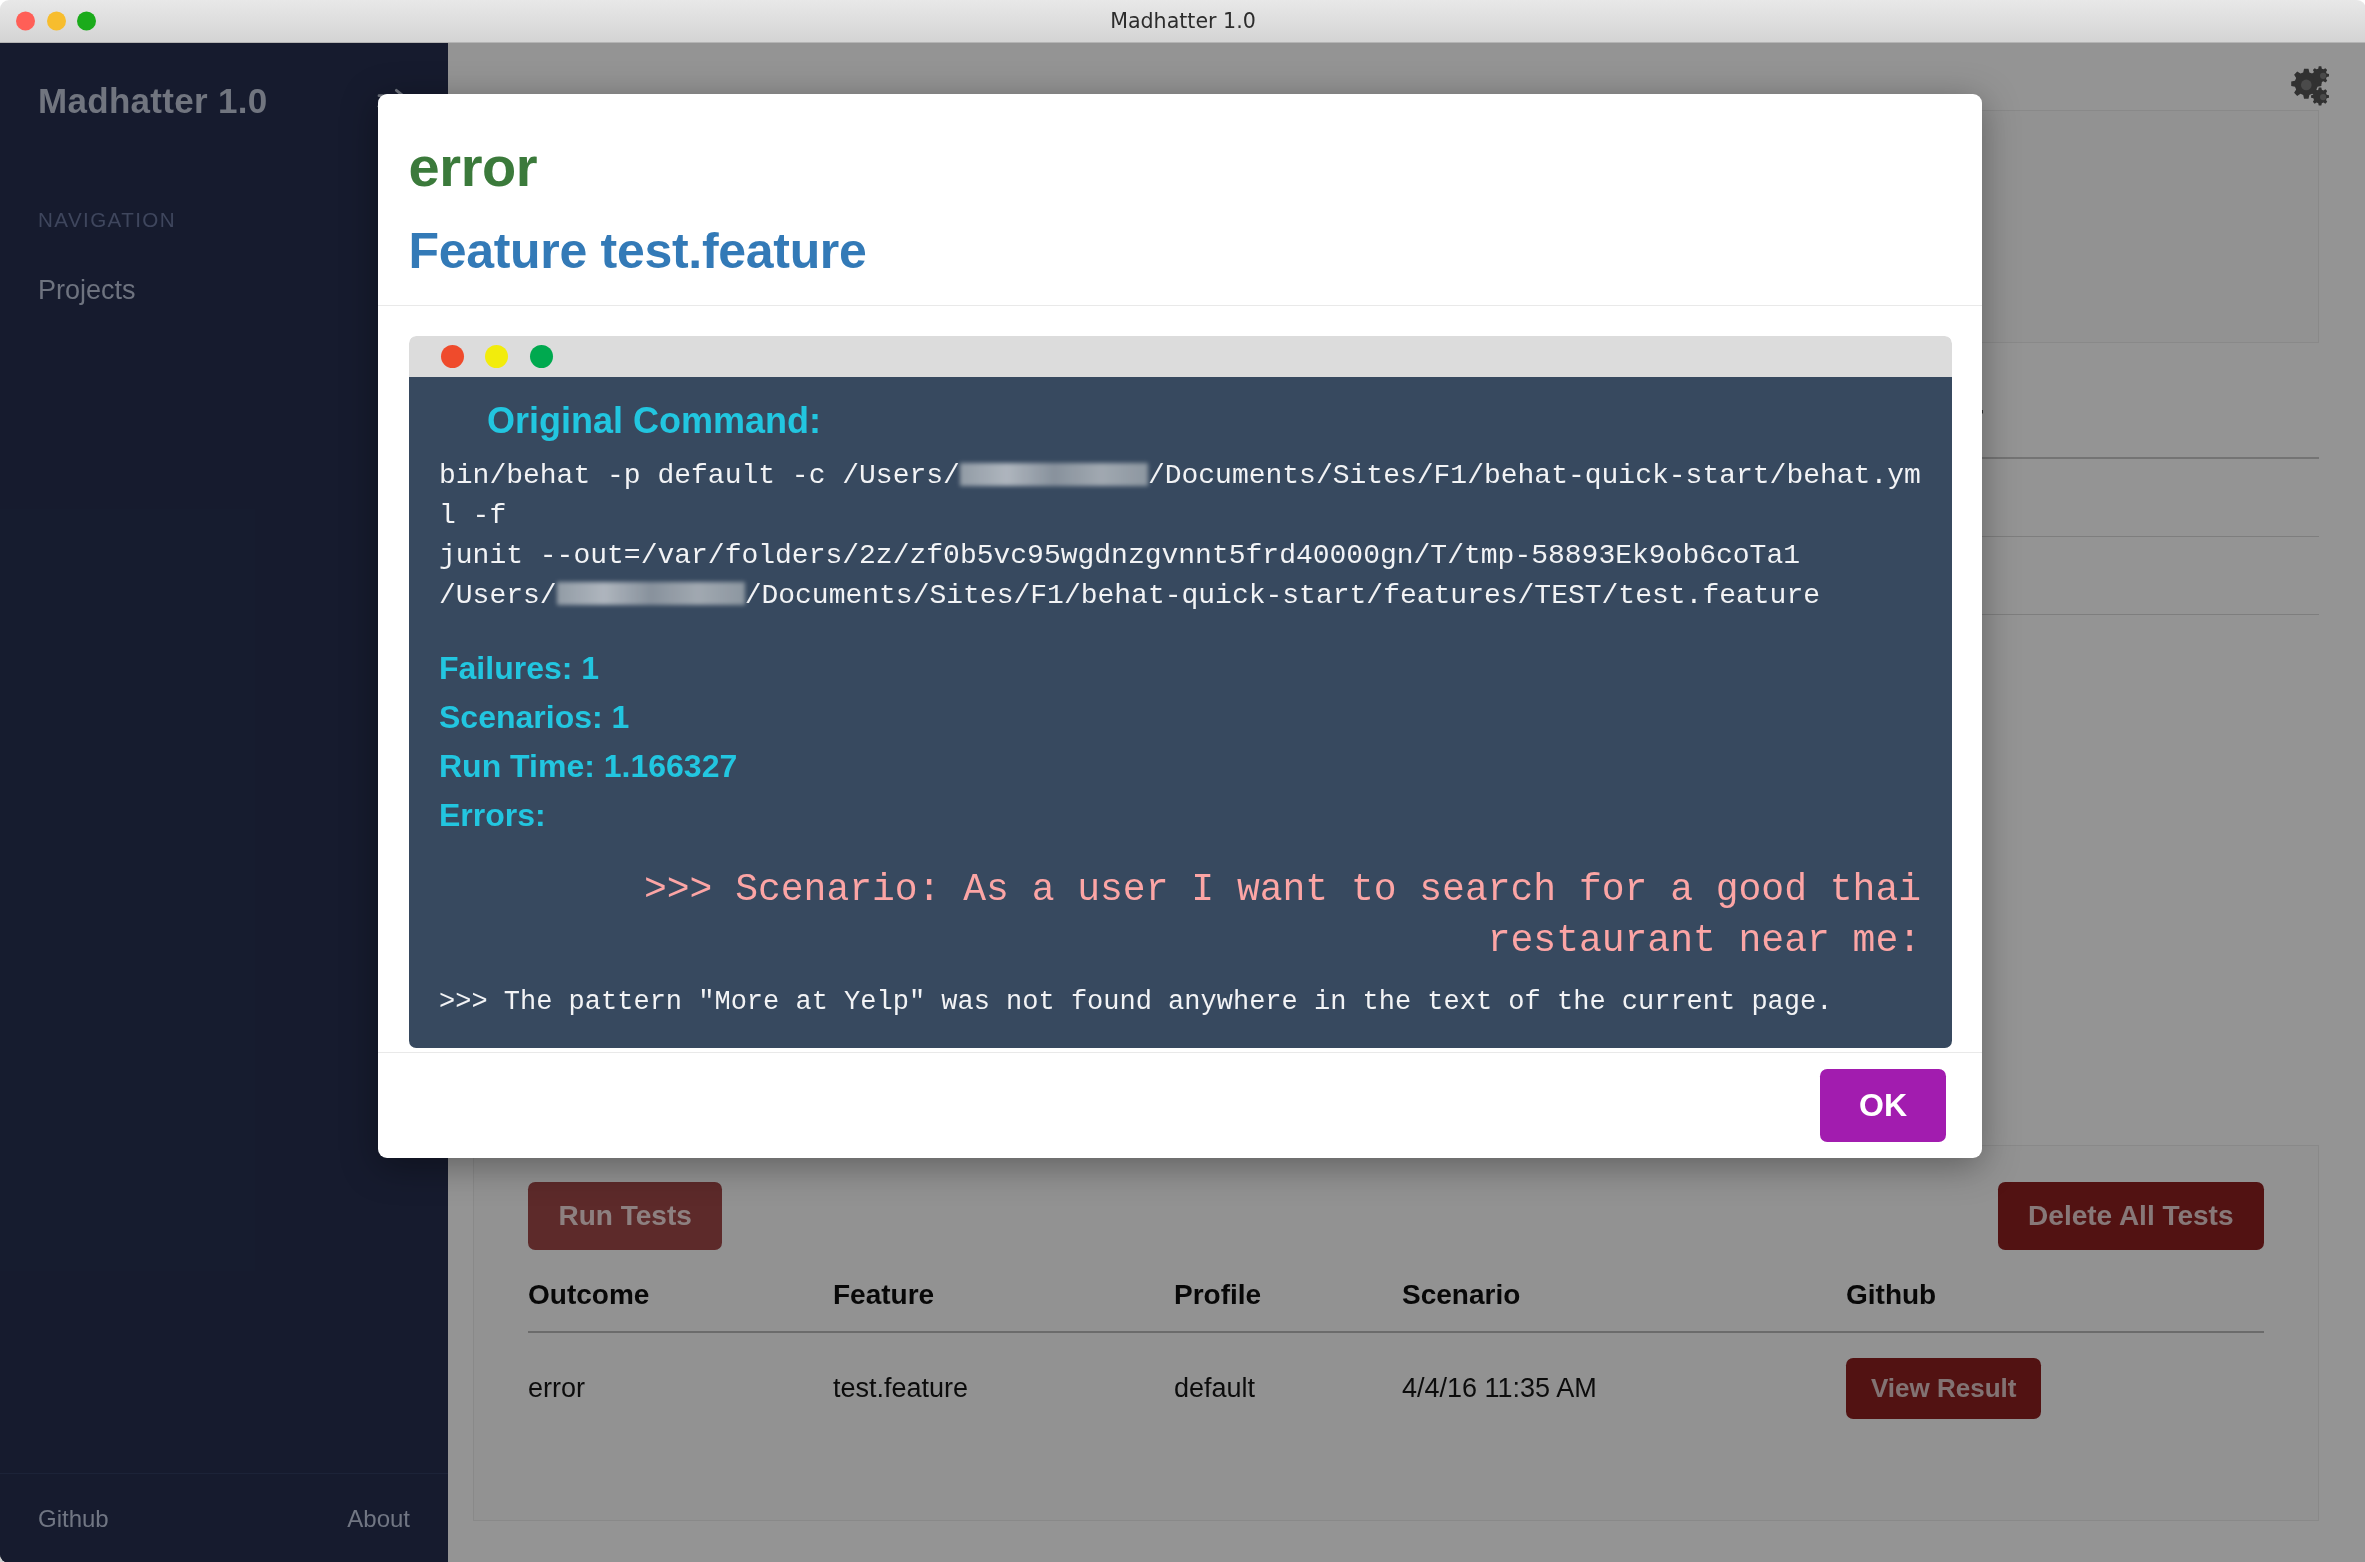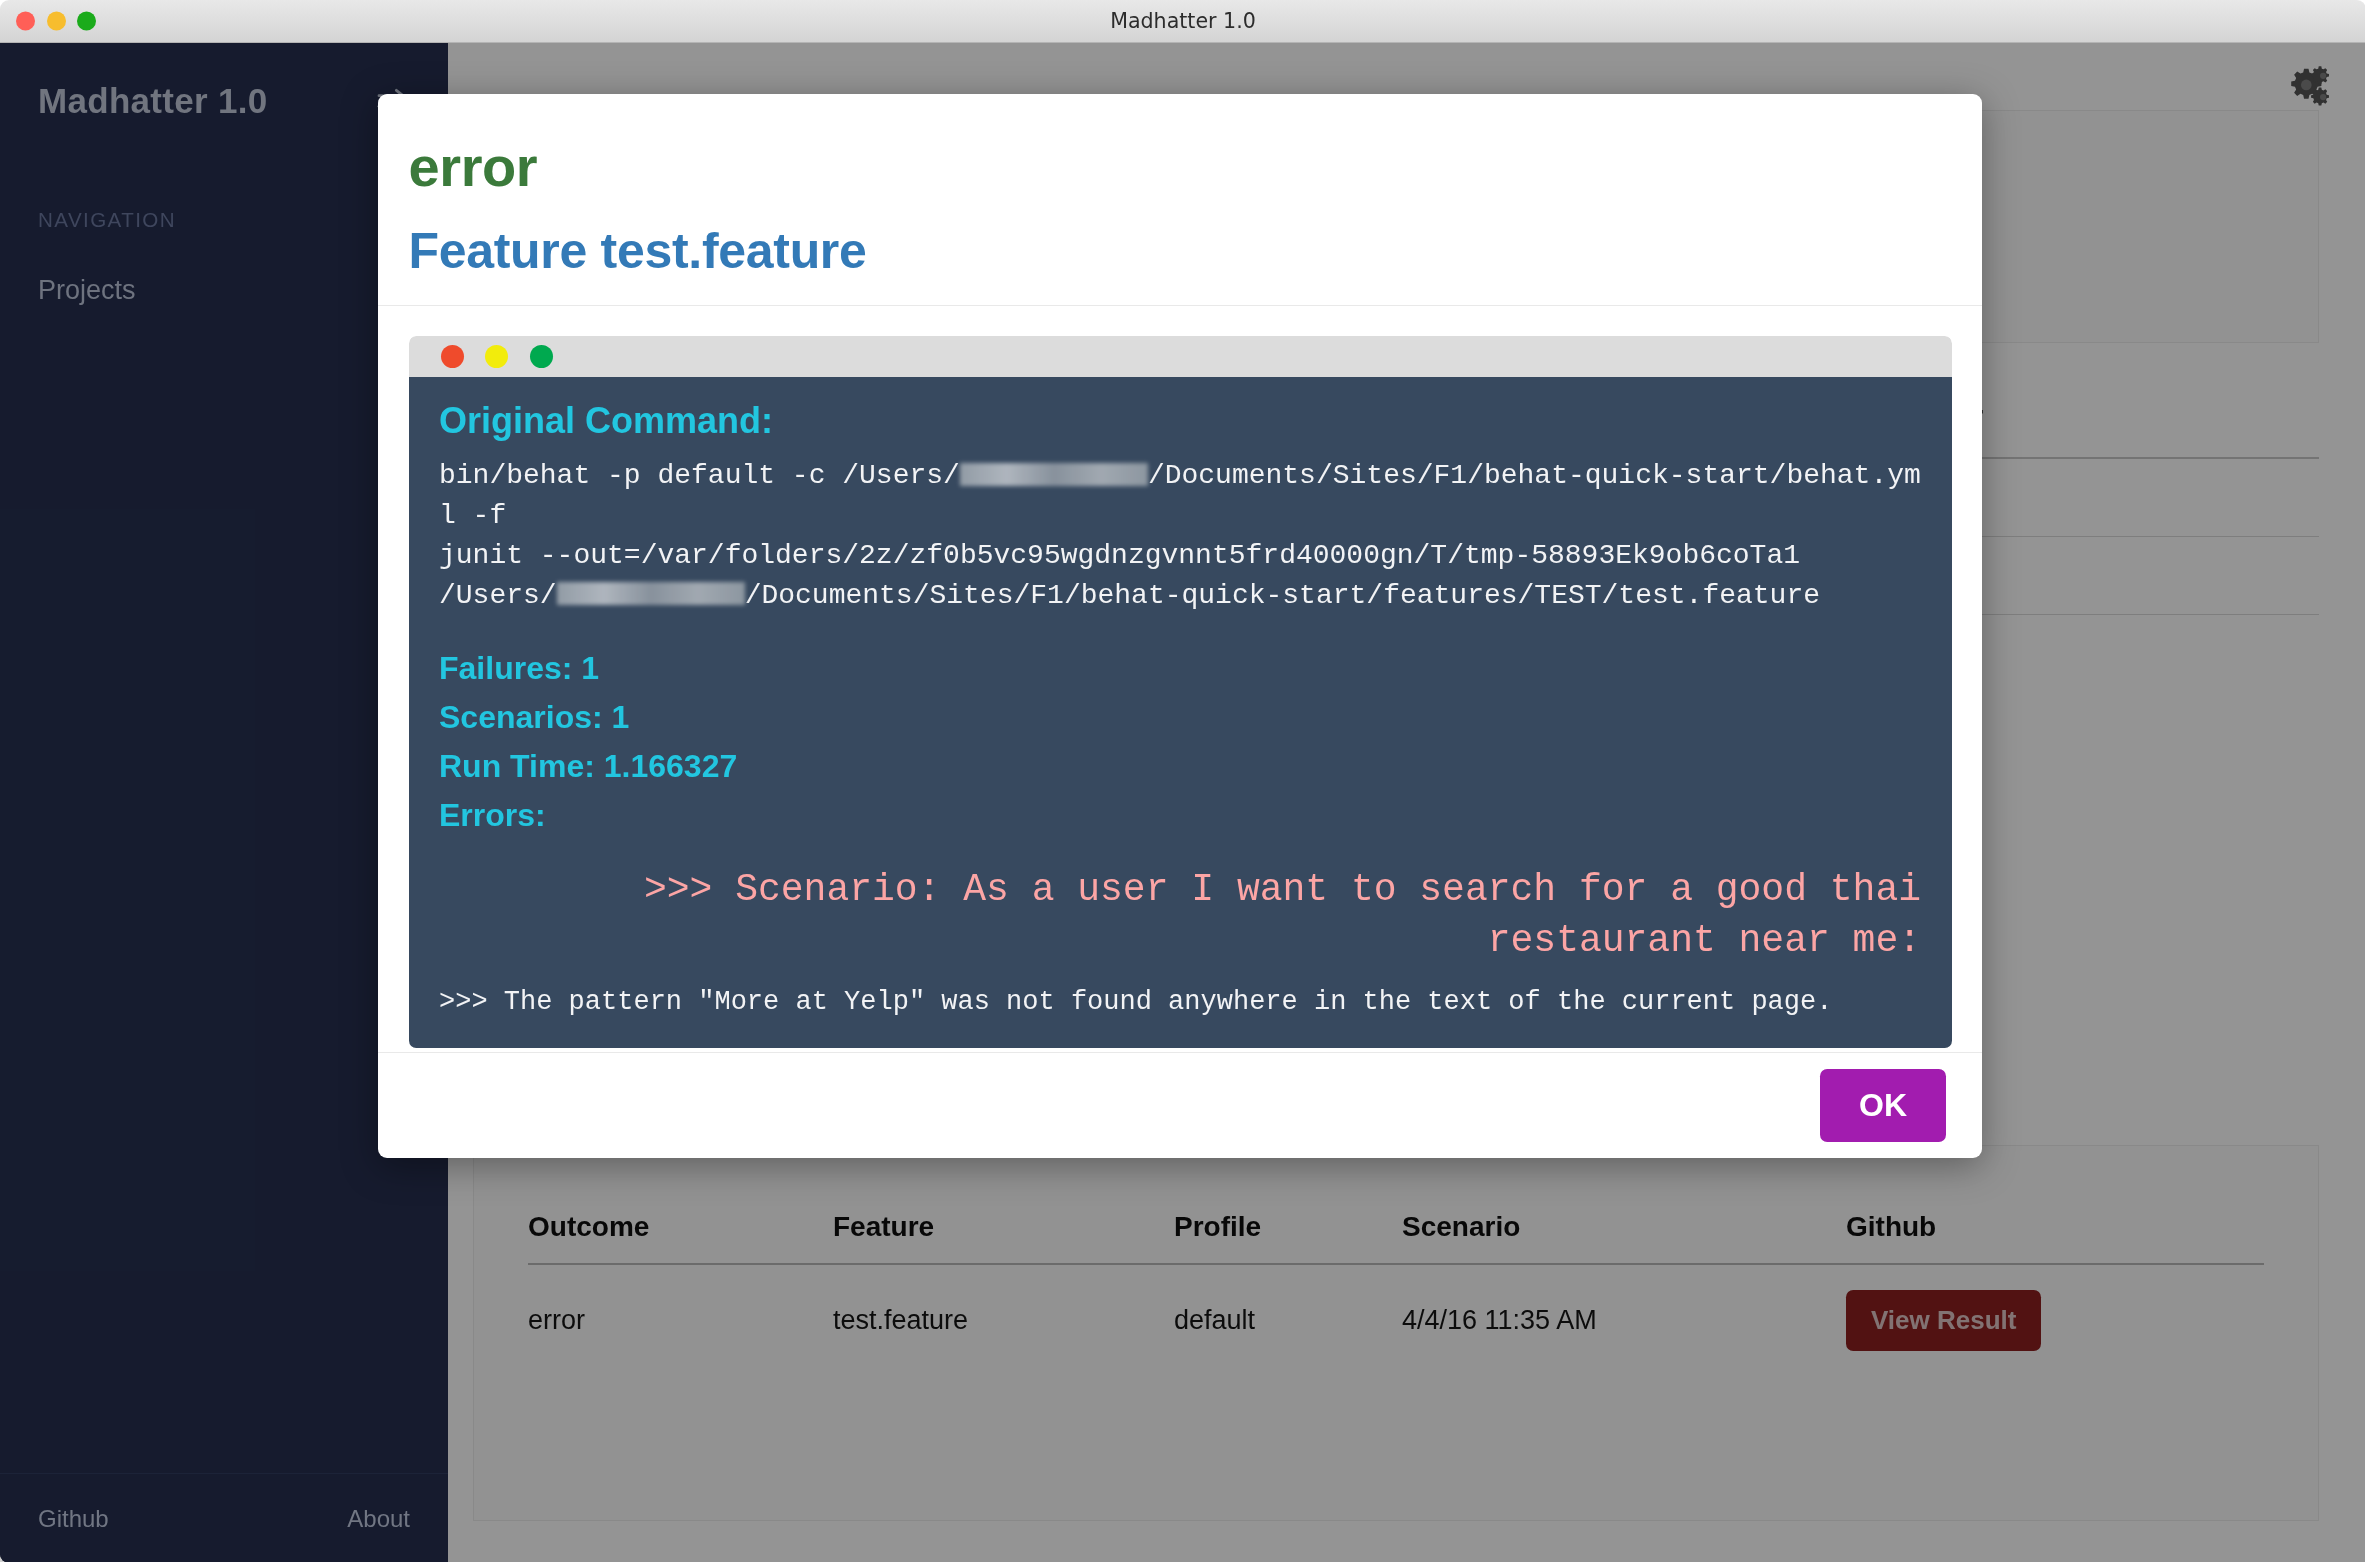--- a/index.html
+++ b/index.html
@@ -233,20 +233,21 @@
   .tdot-green { background: #00a94f; }
   #terminal-screen {
     background: #37495f;
     padding: 23px 30.5px 30.5px 30.5px;
     min-height: 591px;
   }
   .term-heading {
     color: #22c6e0; font-size: 36px; font-weight: bold;
     font-family: "Liberation Sans", sans-serif;
     margin-bottom: 14.3px;
+    margin-left: 48px;
   }
   .term-mono {
     color: #f2f3f5; font-size: 28px; line-height: 1.42;
     font-family: "Liberation Mono", "DejaVu Sans Mono", monospace;
     white-space: pre-wrap; word-break: break-all;
   }
   #command-block { margin-bottom: 12.5px; position: relative; }
   .redact {
     display: inline-block;
     width: 188px; height: 23px;
@@ -366,20 +367,24 @@
             </tr>
             <tr>
               <td class="col-url">081/</td>
               <td>chrome</td>
             </tr>
           </tbody>
         </table>
       </div>
 
       <div id="lower-panel">
+        <div id="lower-toolbar">
+          <button class="btn" id="run-tests-btn">Run Tests</button>
+          <button class="btn" id="delete-all-btn">Delete All Tests</button>
+        </div>
         <table id="lower-table">
           <thead>
             <tr>
               <th class="c-outcome">Outcome</th>
               <th class="c-feature">Feature</th>
               <th class="c-profile">Profile</th>
               <th class="c-timestamp">Scenario</th>
               <th>Github</th>
             </tr>
           </thead>

